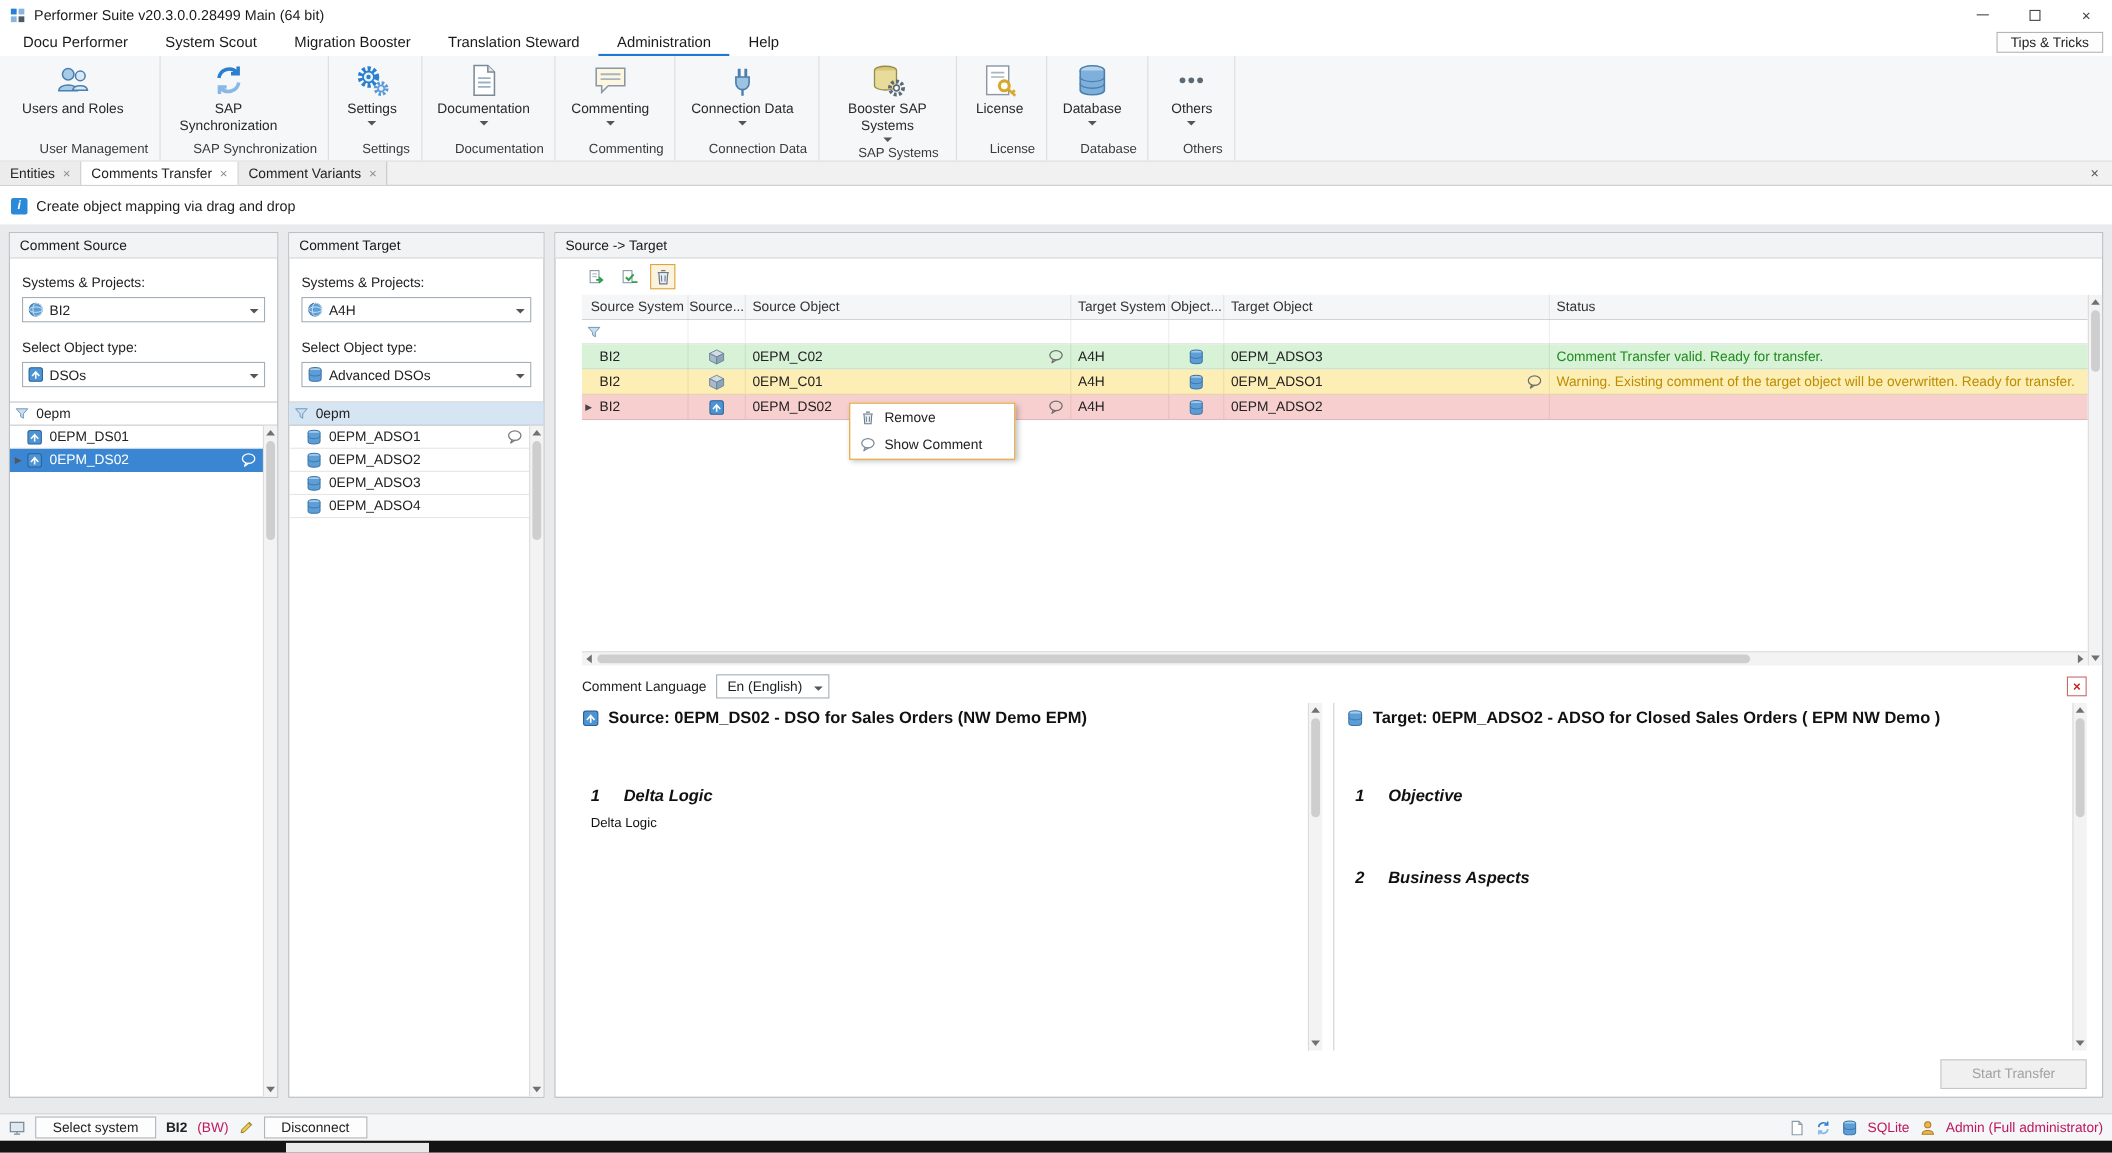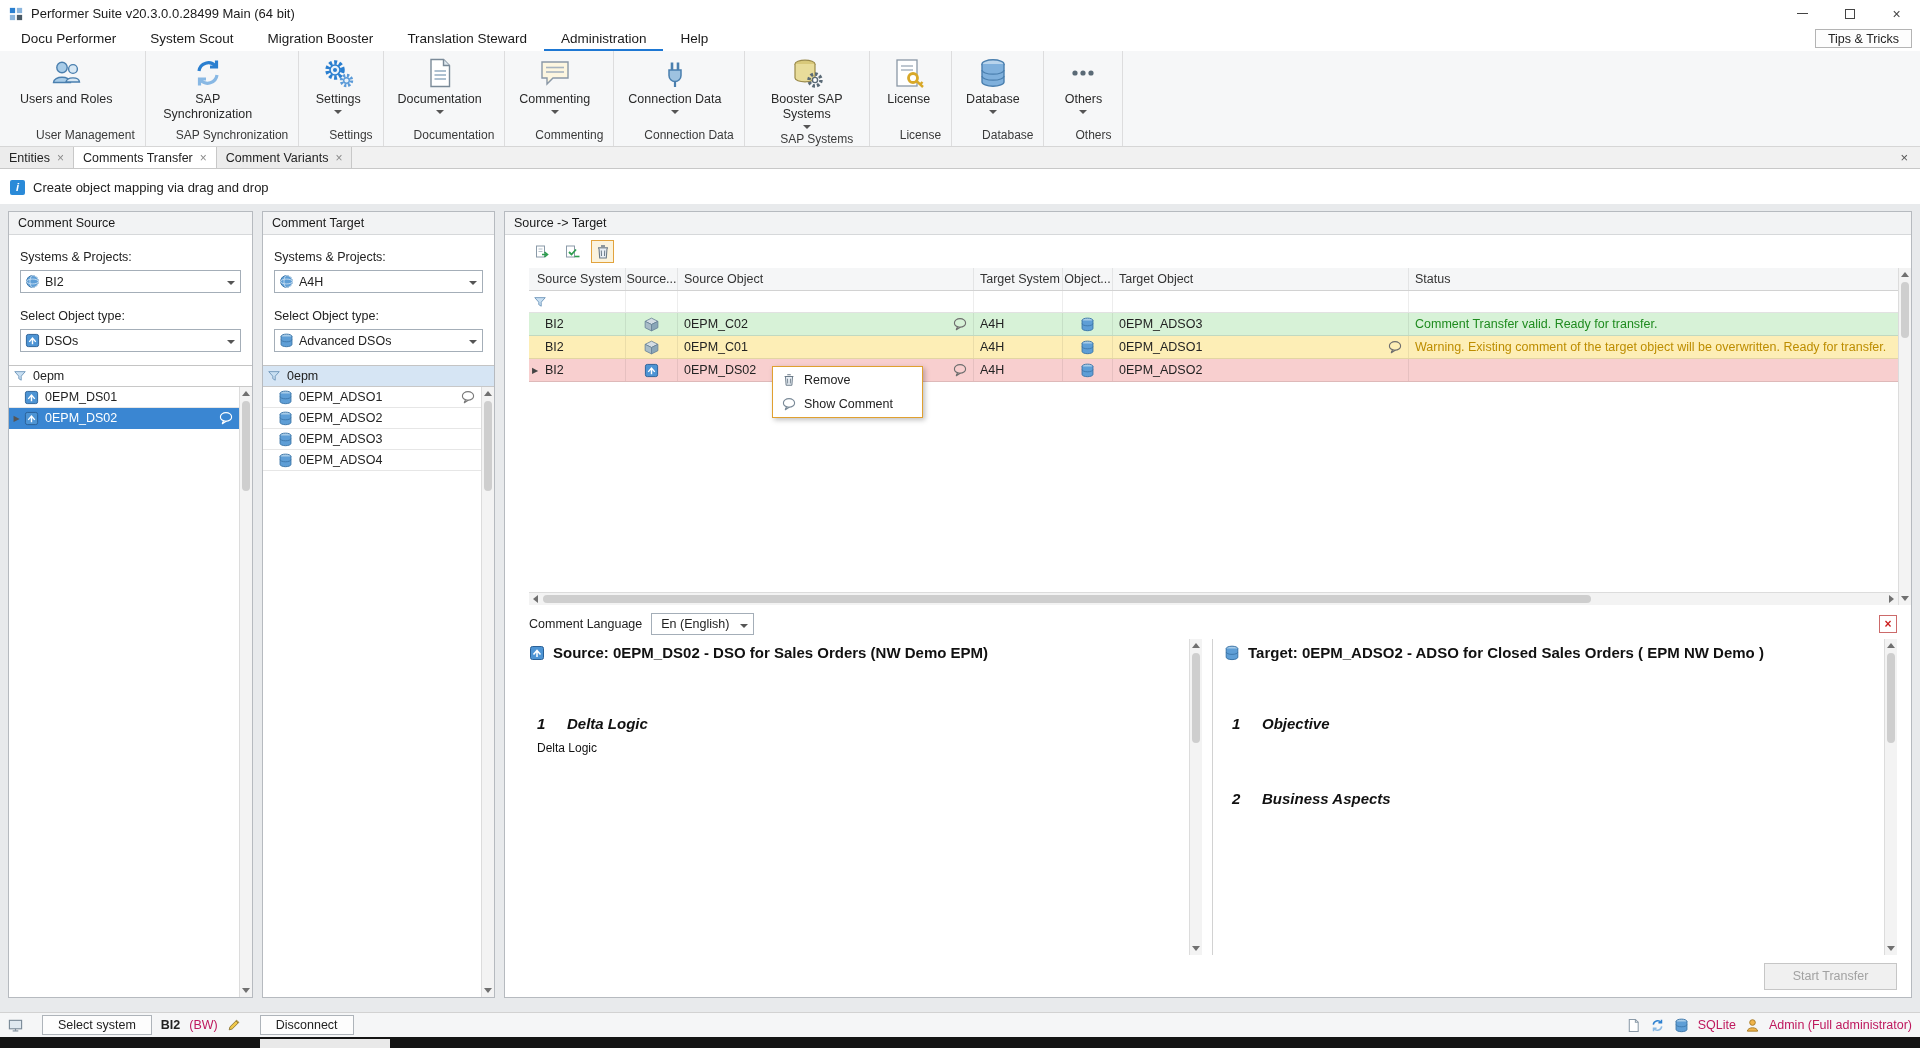--- a/index.html
+++ b/index.html
@@ -128,21 +128,21 @@
   .c-head { display:flex; font-weight:bold; font-style:italic; font-size:15px; color:#111; margin-top:50px; }
   .c-head.second { margin-top:58px; }
   .h-num { width:30px; flex:0 0 auto; }
   .c-body { font-size:12px; margin-top:9px; color:#111; }
   .pane-sb { height:auto; }
   .footer-row { height:42px; display:flex; align-items:center; justify-content:flex-end; flex:0 0 auto; }
   .btn-start { width:133px; height:27px; border:1px solid #c6c6c6; background:#f0f0f0; color:#a2a2a2; display:flex; align-items:center; justify-content:center; font-size:12.5px; }
 
   
   .statusbar { height:25px; background:#f5f6f7; border-top:1px solid #d2d2d2; display:flex; align-items:center; padding:0 8px; gap:9px; flex:0 0 auto; }
-  .sb-box { height:20px; border:1px solid #aeb4ba; background:#fdfdfd; padding:0 15px; display:flex; align-items:center; font-size:12.5px; color:#222;margin-left:10px; }
+  .sb-box { height:20px; border:1px solid #aeb4ba; background:#fdfdfd; padding:0 15px; display:flex; align-items:center; font-size:12.5px; color:#222; }
   .sb-sys { font-weight:bold; font-size:12.5px; }
   .sb-text { font-size:12.5px; color:#be185d; }
   .sb-right { margin-left:auto; display:flex; align-items:center; gap:9px; }
 
   .taskstrip { height:11px; background:#141414; position:relative; flex:0 0 auto; }
   .task-item { position:absolute; left:260px; top:2px; width:130px; height:9px; background:#e9e9e9; }
 </style>
 </head>
 <body>
 

